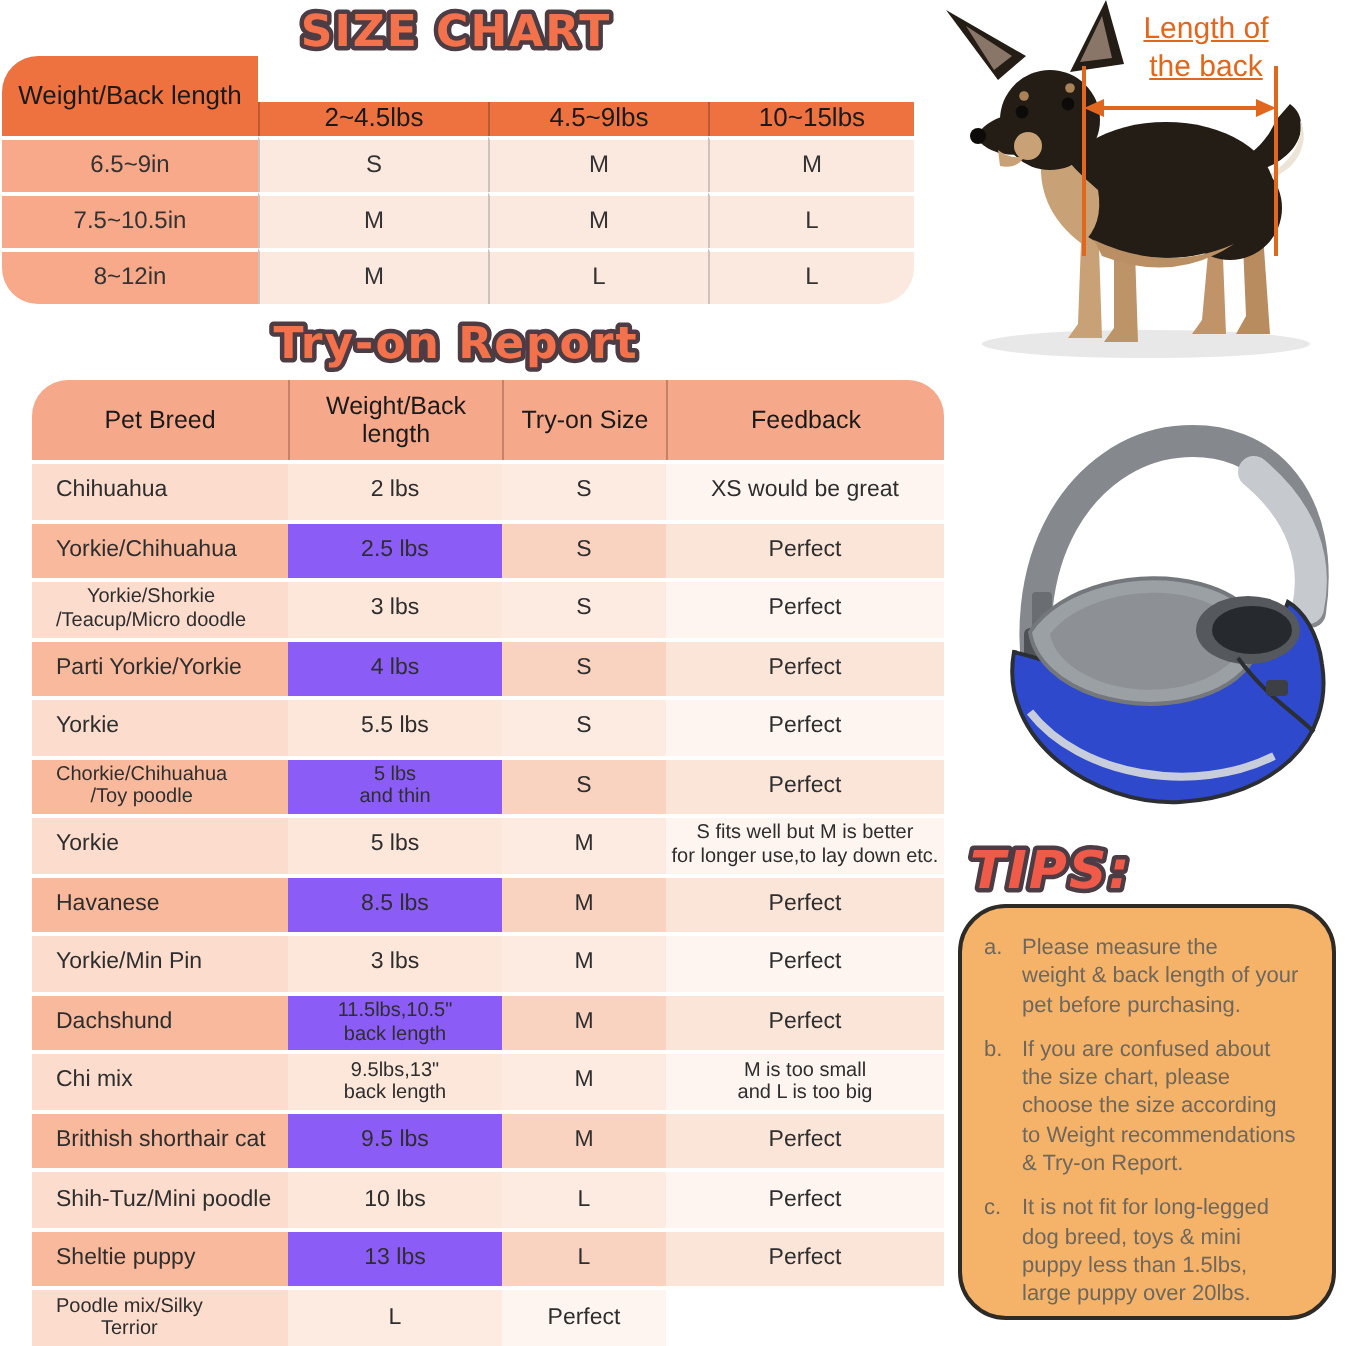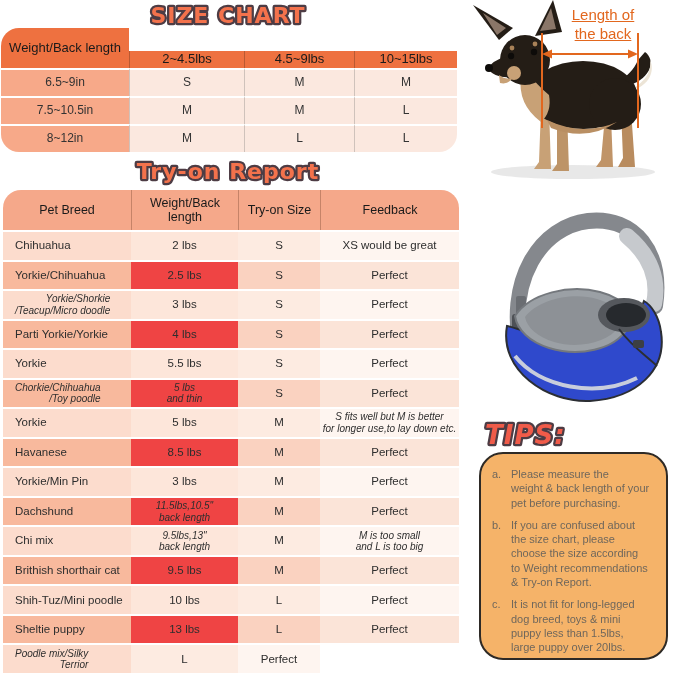--- a/index.html
+++ b/index.html
@@ -26,32 +26,32 @@
       border-radius:18px;overflow:hidden;}
   .cell{display:flex;align-items:center;justify-content:center;box-sizing:border-box;
       white-space:pre-line;text-align:center;line-height:1.15;}
   .hcell{background:var(--header-orange,#ee7140);font-size:13px;color:#1a1a1a;}
   .hcell.vline{border-left:1px solid rgba(90,45,25,.35);margin-top:23px;}
   .rlabel{background:var(--salmon,#f7a989);font-size:12px;border-top:2px solid #fff;color:#333;text-align:center;}
   .dcell{background:var(--pale-cell,#fbe8df);font-size:12px;border-top:2px solid #fff;
       border-left:1px solid #cfc2bb;color:#333;}
 
   
-  .tryon-table{position:absolute;left:3px;top:190px;width:456px;height:483px;
+  .tryon-table{position:absolute;left:16px;top:190px;width:456px;height:483px;
       display:grid;grid-template-columns:128px 107px 82px 139px;
       grid-template-rows:40px repeat(15,1fr);
       border-radius:18px 18px 0 0;overflow:hidden;}
   .thcell{background:var(--tryon-header,#f5a88a);font-size:12.5px;color:#1a1a1a;}
   .thcell.vline{border-left:1px solid rgba(90,45,25,.3);}
   .tcell{font-size:11.5px;color:#2e2e2e;border-top:2px solid #fff;}
-  .tcell.small{font-size:10px;font-style:italic;}
-  .tcell.left{justify-content:flex-start;text-align:right;padding-left:12px;}
+  .tcell.small{font-size:10px;}
+  .tcell.left{justify-content:flex-start;text-align:center;padding-left:12px;}
   .r-light.c0{background:#fcdccd}.r-light.c1{background:#fde6da}
   .r-light.c2{background:#fdebe1}.r-light.c3{background:#fef5f0}
-  .r-dark.c0{background:#f8b99d}.r-dark.c1{background:#ef4444}
+  .r-dark.c0{background:#f8b99d}.r-dark.c1{background:#8b5cf6}
   .r-dark.c2{background:#fad2c0}.r-dark.c3{background:#fbe4d8}
 
   
   .dog-figure{position:absolute;left:455px;top:0;width:224px;height:184px;}
   .annotation{position:absolute;left:93px;top:6px;width:110px;text-align:center;
       font-size:15px;line-height:1.25;color:var(--annotation-orange,#e2671e);white-space:pre-line;text-decoration:underline;}
   .bag-figure{position:absolute;left:485px;top:198px;width:190px;height:218px;}
 
   
   .tips-box{position:absolute;left:479px;top:452px;width:189px;height:208px;box-sizing:border-box;

